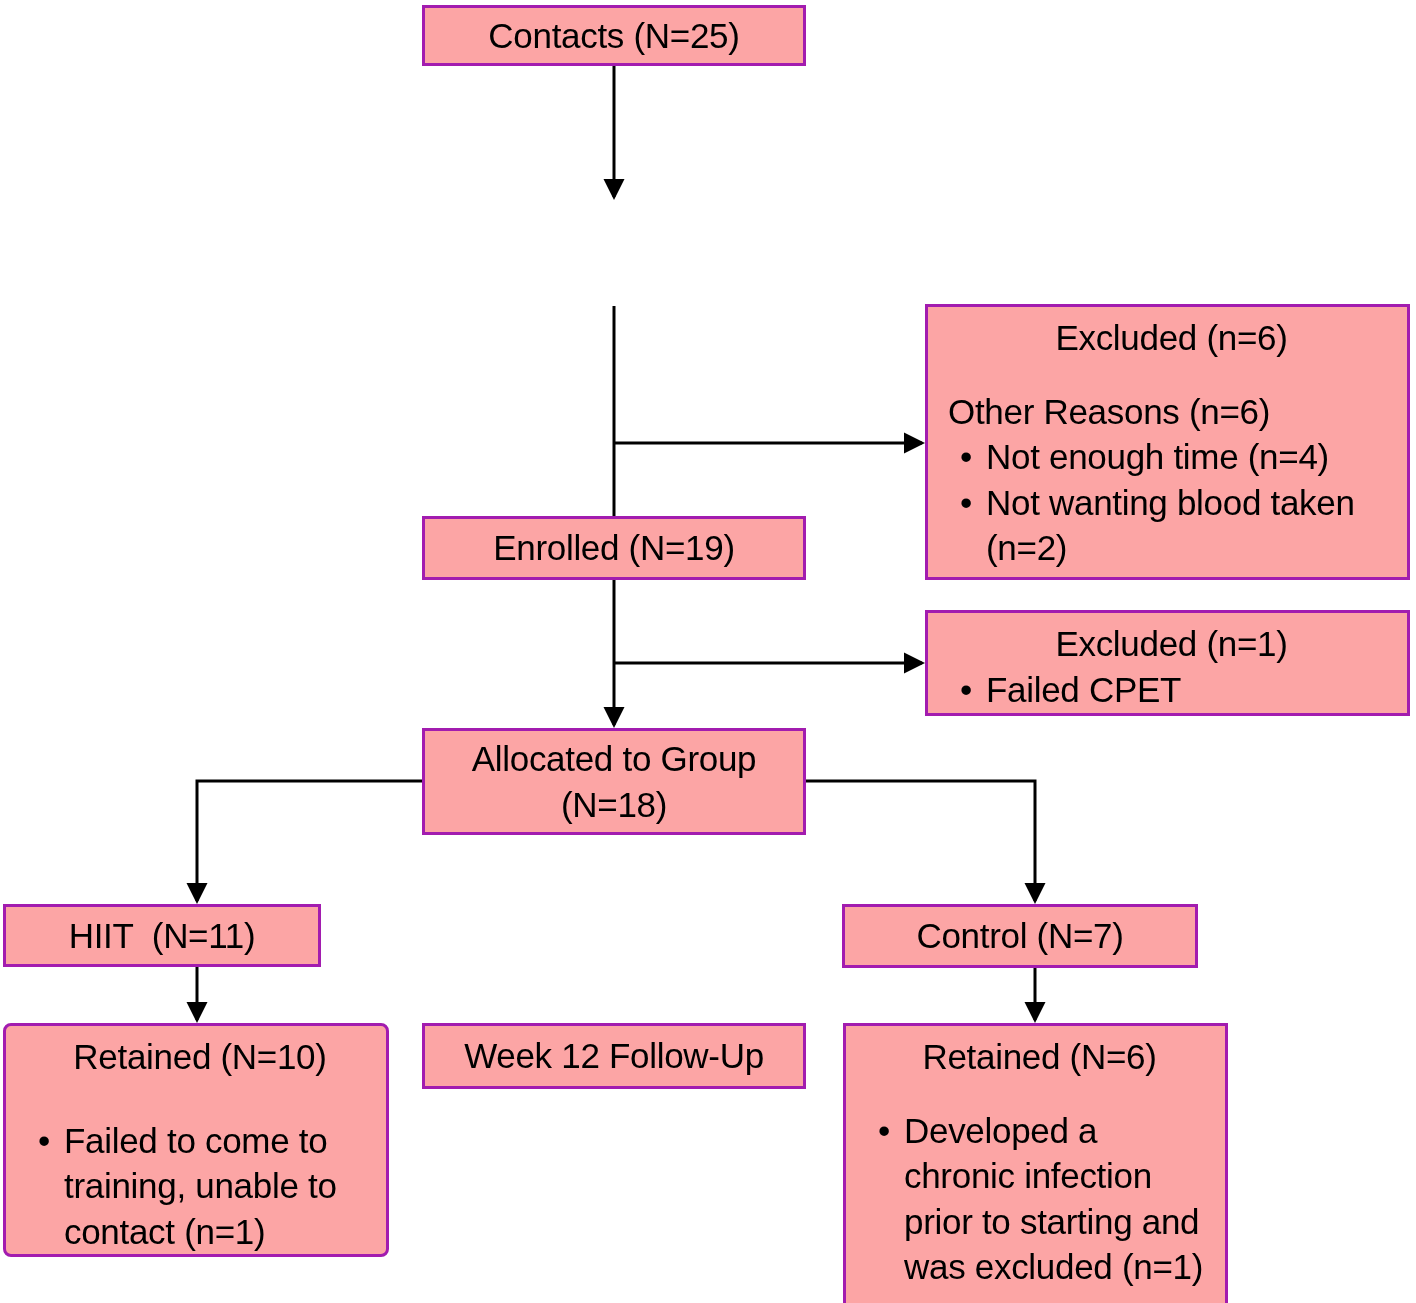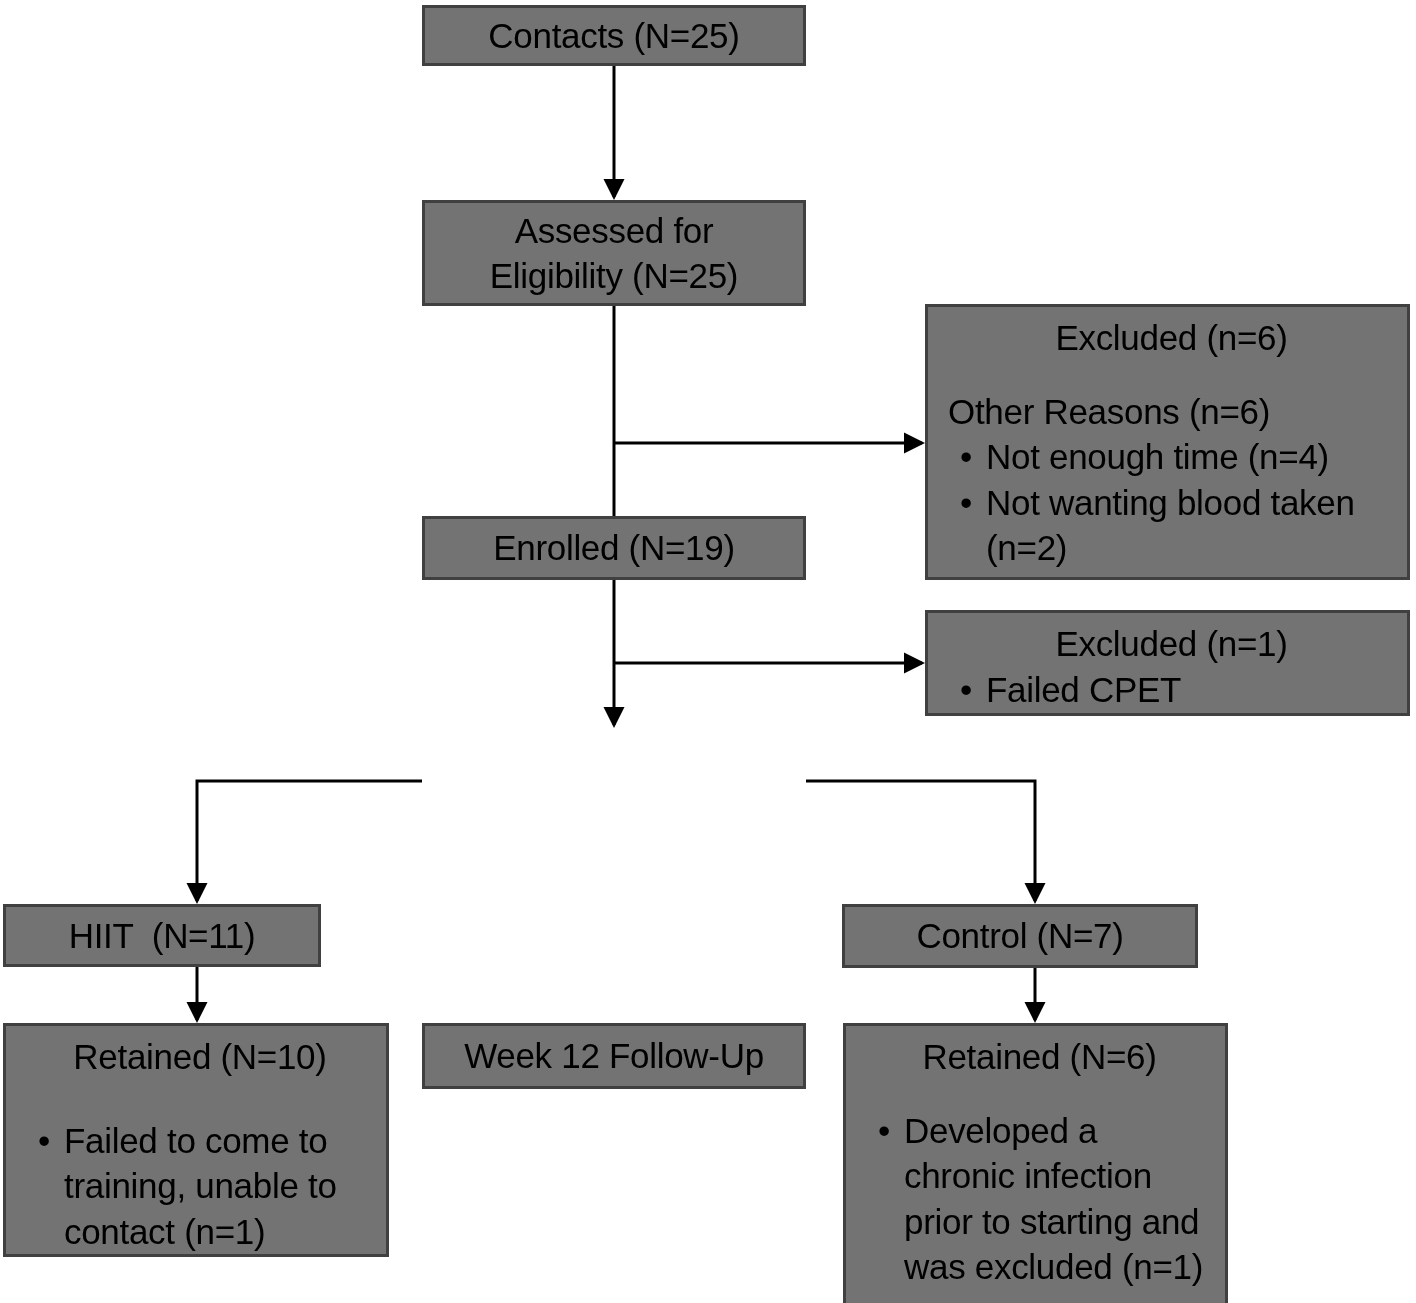--- a/index.html
+++ b/index.html
@@ -27,22 +27,22 @@
     z-index: 0;
   }
   .connectors path {
     stroke: #000000;
     stroke-width: 3;
     fill: none;
   }
   .box {
     position: absolute;
     box-sizing: border-box;
-    background: #737373;
-    border: 3px solid #404040;
+    background: #fca5a5;
+    border: 3px solid #a21caf;
     z-index: 1;
   }
   .box-center {
     display: flex;
     flex-direction: column;
     align-items: center;
     justify-content: center;
     text-align: center;
   }
   .line {
@@ -74,21 +74,21 @@
 
   
   #box-contacts          { left: 422px; top: 5px;    width: 384px; height: 61px; }
   #box-assessed          { left: 422px; top: 200px;  width: 384px; height: 106px; }
   #box-excluded6         { left: 925px; top: 304px;  width: 485px; height: 276px; }
   #box-enrolled          { left: 422px; top: 516px;  width: 384px; height: 64px; }
   #box-excluded1         { left: 925px; top: 610px;  width: 485px; height: 106px; }
   #box-allocated         { left: 422px; top: 728px;  width: 384px; height: 107px; }
   #box-hiit              { left: 3px;   top: 904px;  width: 318px; height: 63px; align-items: center; }
   #box-control           { left: 842px; top: 904px;  width: 356px; height: 64px; }
-  #box-retained-hiit     { left: 3px;   top: 1023px; width: 386px; height: 234px; }
+  #box-retained-hiit     { left: 3px;   top: 1023px; width: 386px; height: 234px; border-radius: 8px; }
   #box-week12            { left: 422px; top: 1023px; width: 384px; height: 66px; }
   #box-retained-control  { left: 843px; top: 1023px; width: 385px; height: 306px; }
 </style>
 </head>
 <body>
 
 <div class="canvas">
 
   <svg class="connectors" viewBox="0 0 1416 1303" xmlns="http://www.w3.org/2000/svg">
     <defs>
@@ -104,24 +104,20 @@
     <path d="M422 781 H197 V901" marker-end="url(#arrowhead)"></path>
     <path d="M806 781 H1035 V901" marker-end="url(#arrowhead)"></path>
     <path d="M197 967 V1020" marker-end="url(#arrowhead)"></path>
     <path d="M1035 968 V1020" marker-end="url(#arrowhead)"></path>
   </svg>
 
   <div class="box box-center" id="box-contacts">
     <span class="line">Contacts (N=25)</span>
   </div>
 
-  <div class="box box-center" id="box-assessed">
-    <span class="line">Assessed for</span>
-    <span class="line">Eligibility (N=25)</span>
-  </div>
 
   <div class="box box-detail" id="box-excluded6">
     <div class="detail-title">Excluded (n=6)</div>
     <div class="spacer-md"></div>
     <div>Other Reasons (n=6)</div>
     <div class="bullet-row">
       <span class="bullet-glyph">•</span>
       <span class="bullet-text">Not enough time (n=4)</span>
     </div>
     <div class="bullet-row">
@@ -135,20 +131,24 @@
   </div>
 
   <div class="box box-detail" id="box-excluded1">
     <div class="detail-title">Excluded (n=1)</div>
     <div class="bullet-row">
       <span class="bullet-glyph">•</span>
       <span class="bullet-text">Failed CPET</span>
     </div>
   </div>
 
+  <div class="box box-center" id="box-allocated">
+    <span class="line">Allocated to Group</span>
+    <span class="line">(N=18)</span>
+  </div>
 
   <div class="box box-center" id="box-hiit">
     <span class="line">HIIT  (N=11)</span>
   </div>
 
   <div class="box box-center" id="box-control">
     <span class="line">Control (N=7)</span>
   </div>
 
   <div class="box box-detail" id="box-retained-hiit">

